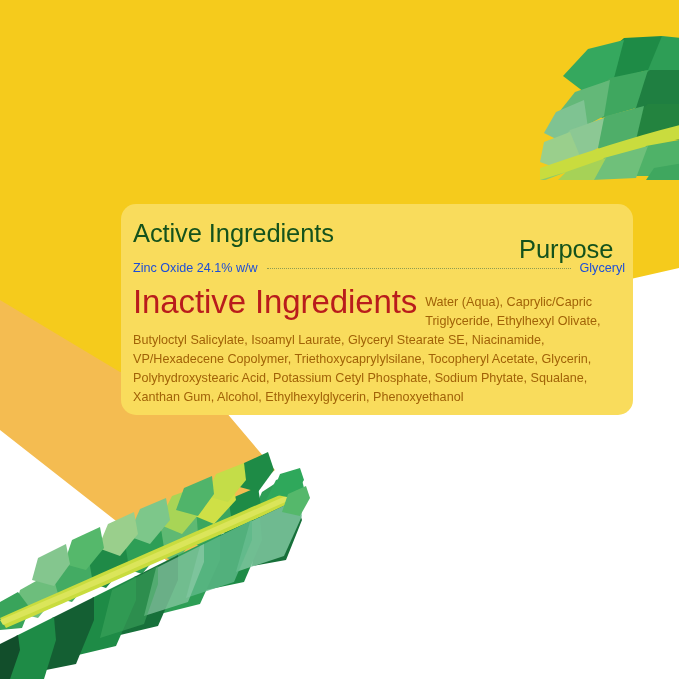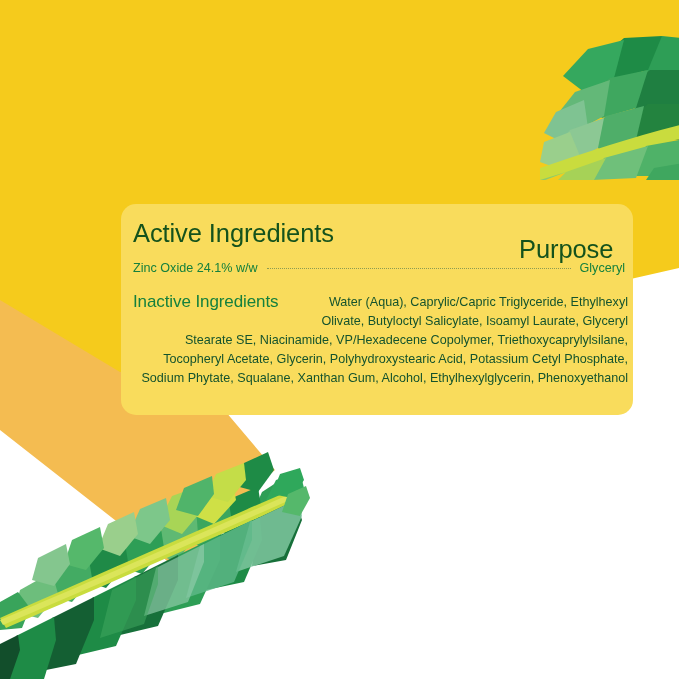--- a/index.html
+++ b/index.html
@@ -60,21 +60,21 @@
   
   #active-row {
     position: absolute;
     left: 12px;
     top: 56px;
     width: 492px;
     height: 18px;
     display: flex;
     align-items: baseline;
     font-size: 12.6px;
-    color: #15803d;
+    color: #1d4ed8;
     line-height: 16px;
     white-space: nowrap;
   }
   #active-ingredient-name { flex: 0 0 auto; }
   #leader-dots {
     flex: 1 1 auto;
     margin: 0 9px 0 9px;
     height: 1px;
     position: relative;
     top: -3px;
@@ -85,33 +85,33 @@
 
   
   #inactive-block {
     position: absolute;
     left: 12px;
     top: 84px;
     width: 495px;
   }
   #inactive-heading {
     float: left;
-    font-size: 17px;
+    font-size: 33px;
     font-weight: 400;
-    color: #15803d;
+    color: #b91c1c;
     line-height: 28px;
     letter-spacing: -0.1px;
     margin: 0 8px 0 0;
     white-space: nowrap;
   }
   #inactive-list {
     font-size: 12.6px;
-    color: #14532d;
+    color: #a16207;
     line-height: 19.1px;
-    text-align: right;
+    text-align: left;
     margin: 0;
     padding-top: 5px;
     word-spacing: 0px;
   }
 </style>
 </head>
 <body>
 
 <div id="stage">
 

